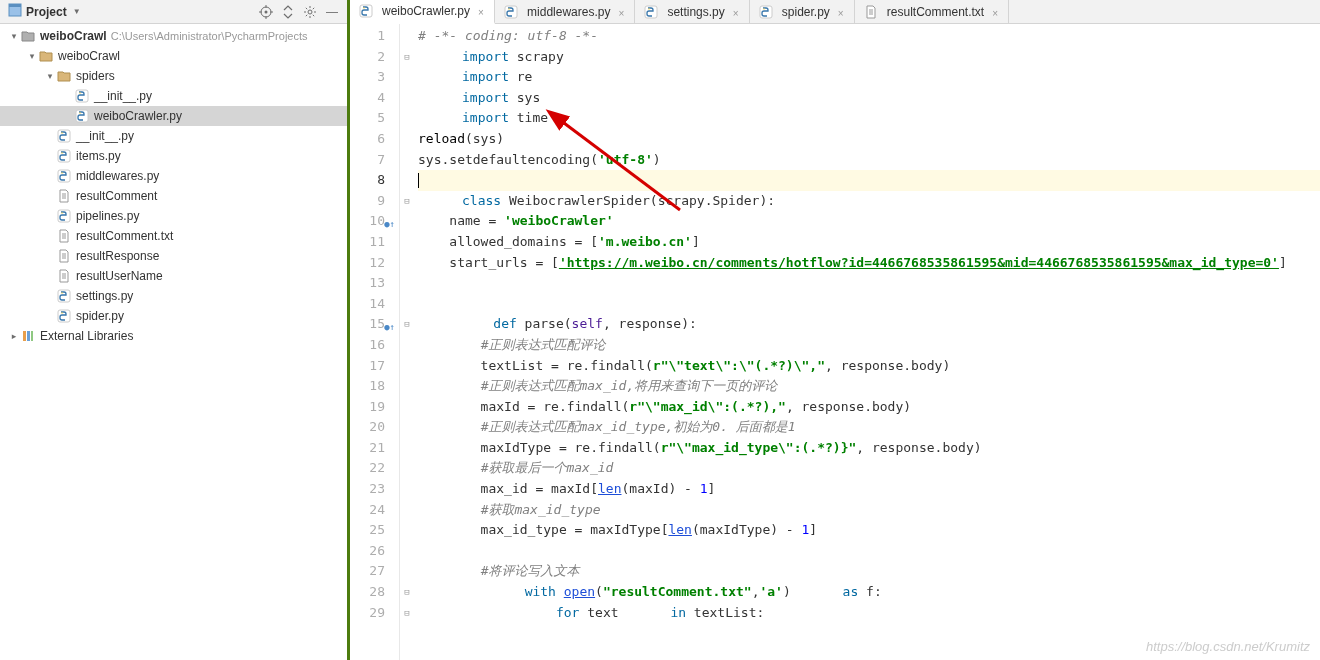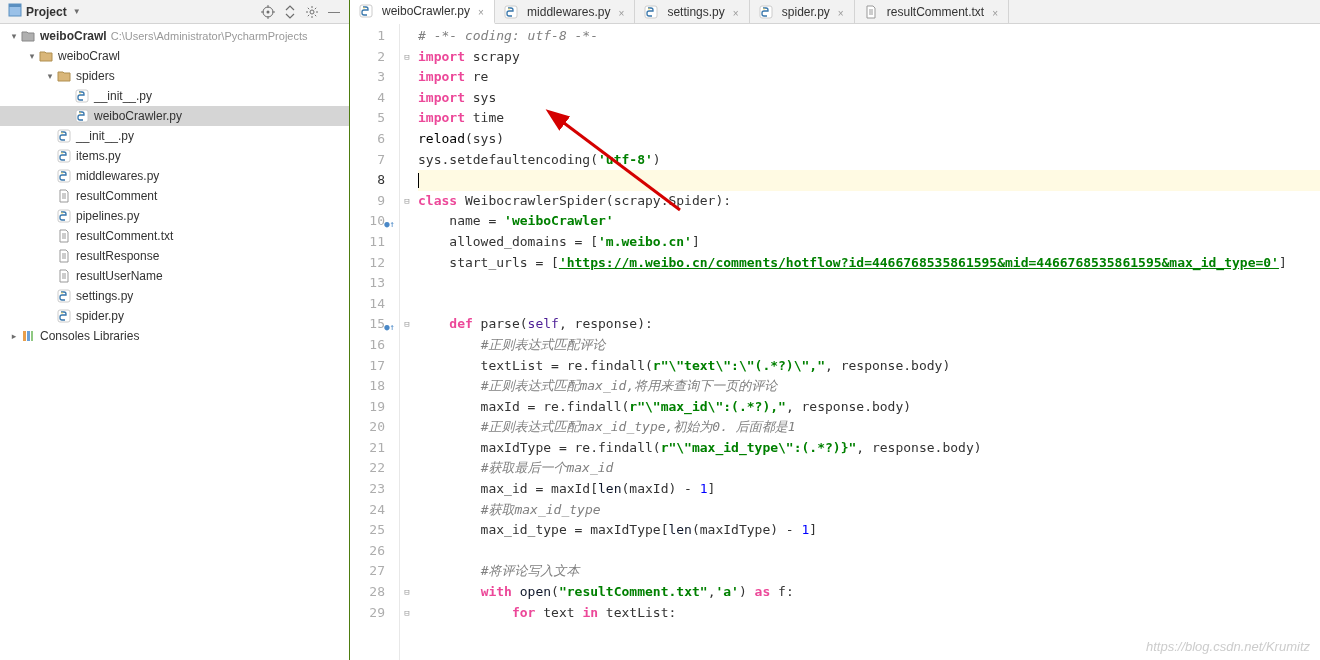--- a/index.html
+++ b/index.html
@@ -1,18 +1,18 @@
 <!DOCTYPE html>
 <html><head>
 <meta charset="utf-8">
 <style>
 * { margin: 0; padding: 0; box-sizing: border-box; }
 body { font-family: "Segoe UI", Arial, sans-serif; font-size: 12px; color: #333; background: #fff; overflow: hidden; }
 .container { display: flex; height: 660px; width: 1320px; }
-.sidebar { width: 350px; background: #fff; border-right: 1px solid #4d7c0f; display: flex; flex-direction: column; }
+.sidebar { width: 350px; background: #fff; border-right: 3px solid #4d7c0f; display: flex; flex-direction: column; }
 .sidebar-header { height: 24px; background: #f2f2f2; border-bottom: 1px solid #d4d4d4; display: flex; align-items: center; padding: 0 8px; }
 .sidebar-title { flex: 1; font-weight: bold; color: #333; display: flex; align-items: center; gap: 4px; }
 .sidebar-icons { display: flex; gap: 8px; align-items: center; }
 .hdr-icon { width: 14px; height: 14px; display: flex; align-items: center; justify-content: center; color: #6e6e6e; cursor: pointer; }
 .tree { flex: 1; overflow: auto; padding-top: 2px; user-select: none; }
 .tree-row { display: flex; align-items: center; height: 20px; padding-right: 4px; white-space: nowrap; cursor: pointer; }
 .tree-row.selected { background: #d5d5d5; }
 .tw { width: 12px; display: inline-flex; justify-content: center; color: #6e6e6e; font-size: 9px; }
 .indent { display: inline-block; }
 .ficon { width: 16px; height: 16px; margin-right: 4px; display: inline-flex; align-items: center; justify-content: center; }
@@ -29,28 +29,28 @@
 .gutter { width: 50px; background: #fff; text-align: right; color: #adadad; padding-right: 14px; border-right: 1px solid #e8e8e8; padding-top: 2px; }
 .gutter-line { height: 20.6px; position: relative; }
 .gutter-line.current { color: #333; }
 .fold-col { width: 14px; background: #fff; padding-top: 2px; }
 .fold-mark { height: 20.6px; display: flex; align-items: center; justify-content: center; font-size: 9px; color: #999; }
 .override-mark { position: absolute; right: -10px; top: 3px; font-size: 9px; color: #4a88c7; }
 .code { flex: 1; padding-top: 2px; padding-left: 4px; white-space: pre; overflow: hidden; }
 .code-line { height: 20.6px; }
 .code-line.current { background: #fffae3; }
 .caret { display: inline-block; width: 1px; height: 15px; background: #000; vertical-align: middle; }
-.kw { color: #ec4899; font-weight: bold; }
+.kw { color: #0369a1; font-weight: normal; margin-left: 44px; }
 .cm { color: #808080; font-style: italic; }
 .str { color: #008000; font-weight: bold; }
 .url { color: #008000; font-weight: bold; text-decoration: underline; }
 .num { color: #0000ff; }
 .fn { color: #000; }
 .self { color: #4c1d95; }
-.bi { color: #0f172a; }
+.bi { color: #1d4ed8; text-decoration: underline; }
 .arrow { position: absolute; pointer-events: none; z-index: 10; }
 .watermark { position: absolute; right: 10px; bottom: 6px; color: #ccc; font-size: 13px; font-style: italic; pointer-events: none; }
 .proj-icon svg { width: 14px; height: 14px; }
 .dropdown-arrow { font-size: 8px; color: #6e6e6e; margin-left: 2px; }
 </style>
 </head>
 <body>
 
 <div class="container">
   <div class="sidebar">
@@ -271,21 +271,21 @@
         <div class="tree-row">
           <span class="indent" style="width: 8px;"></span>
           <span class="tw">▸</span>
           <span class="ficon">
             <svg viewBox="0 0 14 14">
               <rect x="2" y="2" width="3" height="10" fill="#e89f4c"></rect>
               <rect x="6" y="2" width="3" height="10" fill="#6aa0d8"></rect>
               <rect x="10" y="2" width="2" height="10" fill="#8fc882"></rect>
             </svg>
           </span>
-          <span class="tree-label">Consoles Libraries</span>
+          <span class="tree-label">External Libraries</span>
         </div>
       </div>
   </div>
 
   <div class="editor-area">
     <div class="tab-bar" id="tabs">
         <div class="tab active">
           <span class="ficon">
             <svg viewBox="0 0 14 14">
               <rect x="1" y="1" width="12" height="12" rx="2" fill="#fff" stroke="#ccc"></rect>

